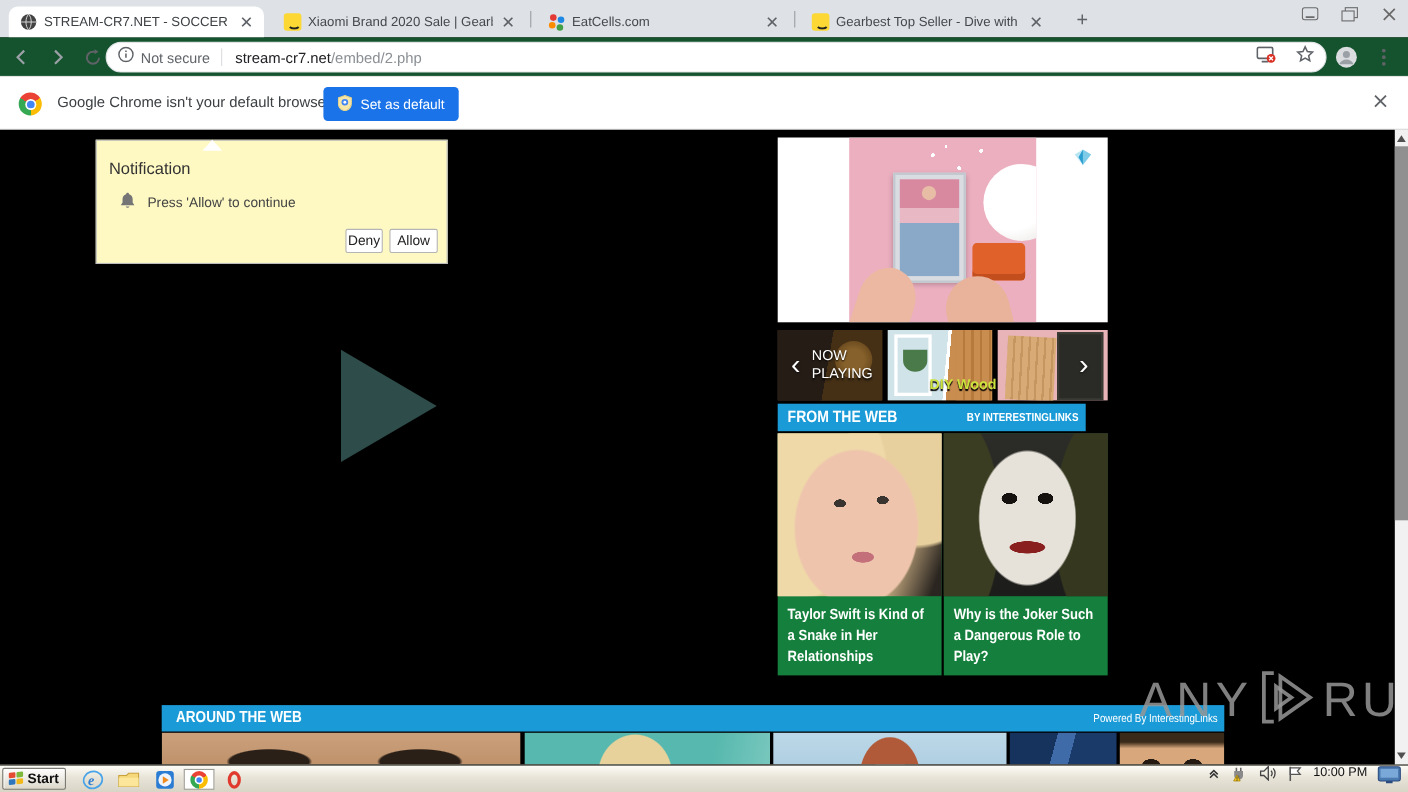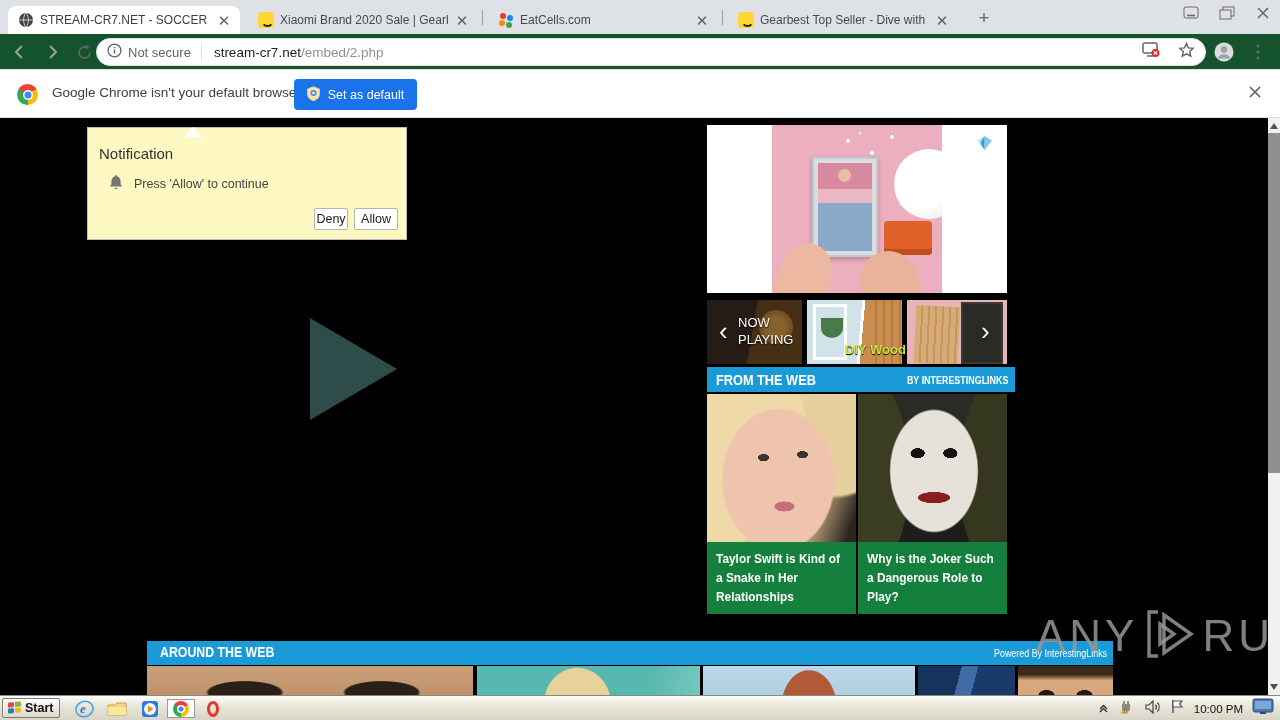--- a/index.html
+++ b/index.html
@@ -56,21 +56,21 @@
   #video-frame { left:65px; top:0; width:170px; height:168px; background:#ecafc0; overflow:hidden; }
   .cond { display:inline-block; transform:scaleX(.85); transform-origin:0 50%; white-space:nowrap; }
   .cond-r { display:inline-block; transform:scaleX(.85); transform-origin:100% 50%; white-space:nowrap; }
 
   #carousel { left:707px; top:182px; width:300px; height:64px; }
   .car-thumb { top:0; height:64px; overflow:hidden; }
   .car-chev { top:18px; color:#fff; font-size:26px; line-height:26px; text-shadow:0 1px 2px rgba(0,0,0,.6); }
   #now-playing { left:31px; top:14px; color:#fff; font-size:13px; line-height:17px; width:70px; text-shadow:0 1px 2px #000; }
   #diy-label { left:138px; top:42px; color:#cde23c; font-size:13px; font-weight:bold; text-shadow:0 1px 1px #000; }
 
-  #ftw-bar { left:707px; top:249px; width:308px; height:25px; background:#1a9bd7; color:#fff; }
+  #ftw-bar { left:707px; top:249px; width:280px; height:25px; background:#1a9bd7; color:#fff; }
   #ftw-title { left:9px; top:4px; font-size:15px; font-weight:bold; }
   #ftw-by { right:7px; top:7px; font-size:10.5px; font-weight:bold; }
 
   .article { top:276px; width:149px; height:220px; background:#15803d; }
   .art-img { left:0; top:0; width:100%; height:148px; }
   .art-title { left:0; top:148px; width:100%; padding:7px 9px; color:#fff; font-size:13.5px; font-weight:bold; line-height:19px; }
   .art-title span { display:inline-block; transform:scaleX(.88); transform-origin:0 0; width:113%; }
 
   
   #atw-bar { left:147px; top:523px; width:966px; height:24px; background:#1a9bd7; }
@@ -86,21 +86,21 @@
   
   #scrollbar { left:1268px; top:118px; width:12px; height:577px; background:#f1f1f1; position:absolute; }
   .sb-arrow { left:2px; width:0; height:0; border-left:4px solid transparent; border-right:4px solid transparent; }
   #sb-thumb { left:0; top:15px; width:12px; height:340px; background:#909090; }
 
   
   #taskbar { left:0; top:695px; width:1280px; height:25px; background:linear-gradient(#fdfcf7,#e8e4d8 45%,#d8d4c6); border-top:1px solid #8a887c; }
   #start-btn { left:2px; top:2px; width:58px; height:20px; background:linear-gradient(#fefefe,#dcd8ca); border:1px solid #7a7a72; border-radius:2px; display:flex; align-items:center; gap:4px; padding:0 5px; box-shadow:inset 1px 1px 0 #fff; }
   #start-label { font-size:12.5px; font-weight:bold; color:#111; }
   .ql { top:3px; width:22px; height:19px; display:flex; align-items:center; justify-content:center; }
-  #tray { right:2px; top:0; height:25px; display:flex; align-items:center; gap:9px; padding:0 4px; }
+  #tray { right:2px; top:0; height:25px; display:flex; gap:9px; padding:0 4px; }
   #clock { font-size:11.5px; color:#111; }
   .winflag { width:13px; height:12px; display:grid; grid-template-columns:6px 6px; grid-template-rows:5px 5px; gap:1px; transform:skewY(-6deg); }
   .winflag i { border-radius:1px; }
 </style>
 </head>
 <body>
 
 <div id="stage">
 
   <div id="tabstrip" class="abs">

